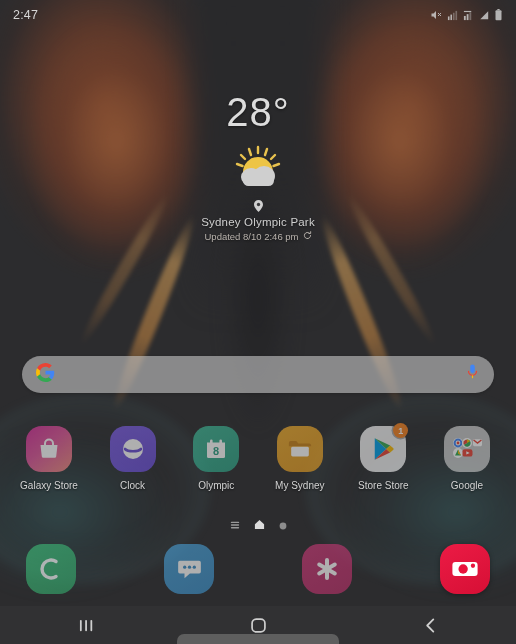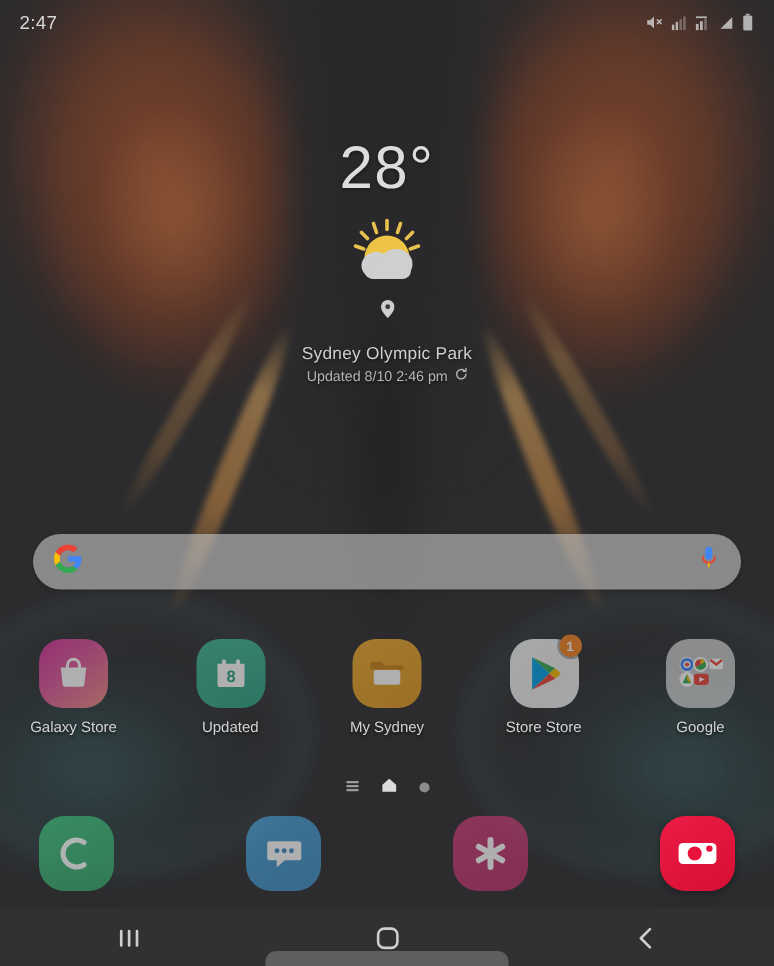--- a/index.html
+++ b/index.html
@@ -87,21 +87,21 @@
   
   .weather { position:absolute; top:92px; left:0; right:0; text-align:center; z-index:20; }
   .temp {
     font-size:40px; font-weight:300; color:#dcdcdc; line-height:1;
     letter-spacing:1px; font-family:"Liberation Sans", sans-serif;
     text-shadow:0 1px 3px rgba(0,0,0,.45);
   }
   .wicon { margin-top:12px; height:46px; display:flex; align-items:flex-end; justify-content:center; }
   .loc-pin { margin-top:10px; display:flex; justify-content:center; }
   .loc-name {
-    margin-top:18px; color:#cfcfcf; font-size:11.5px; letter-spacing:.2px;
+    margin-top:4px; color:#cfcfcf; font-size:11.5px; letter-spacing:.2px;
     text-shadow:0 1px 2px rgba(0,0,0,.5);
   }
   .updated {
     margin-top:3px; color:#b9b3ad; font-size:9.5px;
     display:flex; align-items:flex-end; justify-content:center; gap:4px;
     text-shadow:0 1px 2px rgba(0,0,0,.5);
   }
 
   
   .searchbar {
@@ -295,31 +295,40 @@
     <div class="app">
       <div class="appicon squircle dim" style="background:linear-gradient(140deg,#d5309a 0%,#e0569a 45%,#f08a7c 100%);">
         <svg width="24" height="24" viewBox="0 0 24 24" fill="#fff">
           <path d="M3.5 8h17l-1.3 11.5a1.5 1.5 0 0 1-1.5 1.3H6.3a1.5 1.5 0 0 1-1.5-1.3L3.5 8z"></path>
           <path d="M8 9V6.5a4 4 0 0 1 8 0V9" stroke="#fff" stroke-width="2" fill="none" stroke-linecap="round"></path>
         </svg>
       </div>
       <div class="applabel">Galaxy Store</div>
     </div>
 
+    <div class="app">
+      <div class="appicon squircle dim" style="background:linear-gradient(150deg,#7b5de0,#6a4fd4);">
+        <svg width="26" height="26" viewBox="0 0 26 26">
+          <circle cx="13" cy="13" r="10" fill="#fff"></circle>
+          <path d="M5 13c3 3 13 3 16 0" stroke="#6a4fd4" stroke-width="2.6" fill="none" stroke-linecap="round"></path>
+        </svg>
+      </div>
+      <div class="applabel">Clock</div>
+    </div>
 
     <div class="app">
       <div class="appicon squircle dim" style="background:linear-gradient(150deg,#3fb594,#2fa184);">
         <svg width="26" height="26" viewBox="0 0 26 26">
           <path d="M4 6.5h18v14a1.5 1.5 0 0 1-1.5 1.5h-15A1.5 1.5 0 0 1 4 20.5v-14z" fill="#fff"></path>
           <rect x="7" y="3.5" width="2.6" height="5" rx="1.3" fill="#fff"></rect>
           <rect x="16.4" y="3.5" width="2.6" height="5" rx="1.3" fill="#fff"></rect>
           <text x="13" y="18.5" font-family="Liberation Sans, sans-serif" font-size="11" font-weight="bold" fill="#2fa184" text-anchor="middle">8</text>
         </svg>
       </div>
-      <div class="applabel">Updated</div>
+      <div class="applabel">Olympic</div>
     </div>
 
     <div class="app">
       <div class="appicon squircle dim" style="background:linear-gradient(150deg,#edab2e,#e09a23);">
         <svg width="26" height="22" viewBox="0 0 28 22">
           <path d="M2 4.5A2 2 0 0 1 4 2.5h6l2.2 2.6H24a2 2 0 0 1 2 2v1H2v-3.6z" fill="#c9841a"></path>
           <rect x="4.5" y="8.5" width="19" height="10.5" rx="1.6" fill="#fff"></rect>
         </svg>
       </div>
       <div class="applabel">My Sydney</div>

